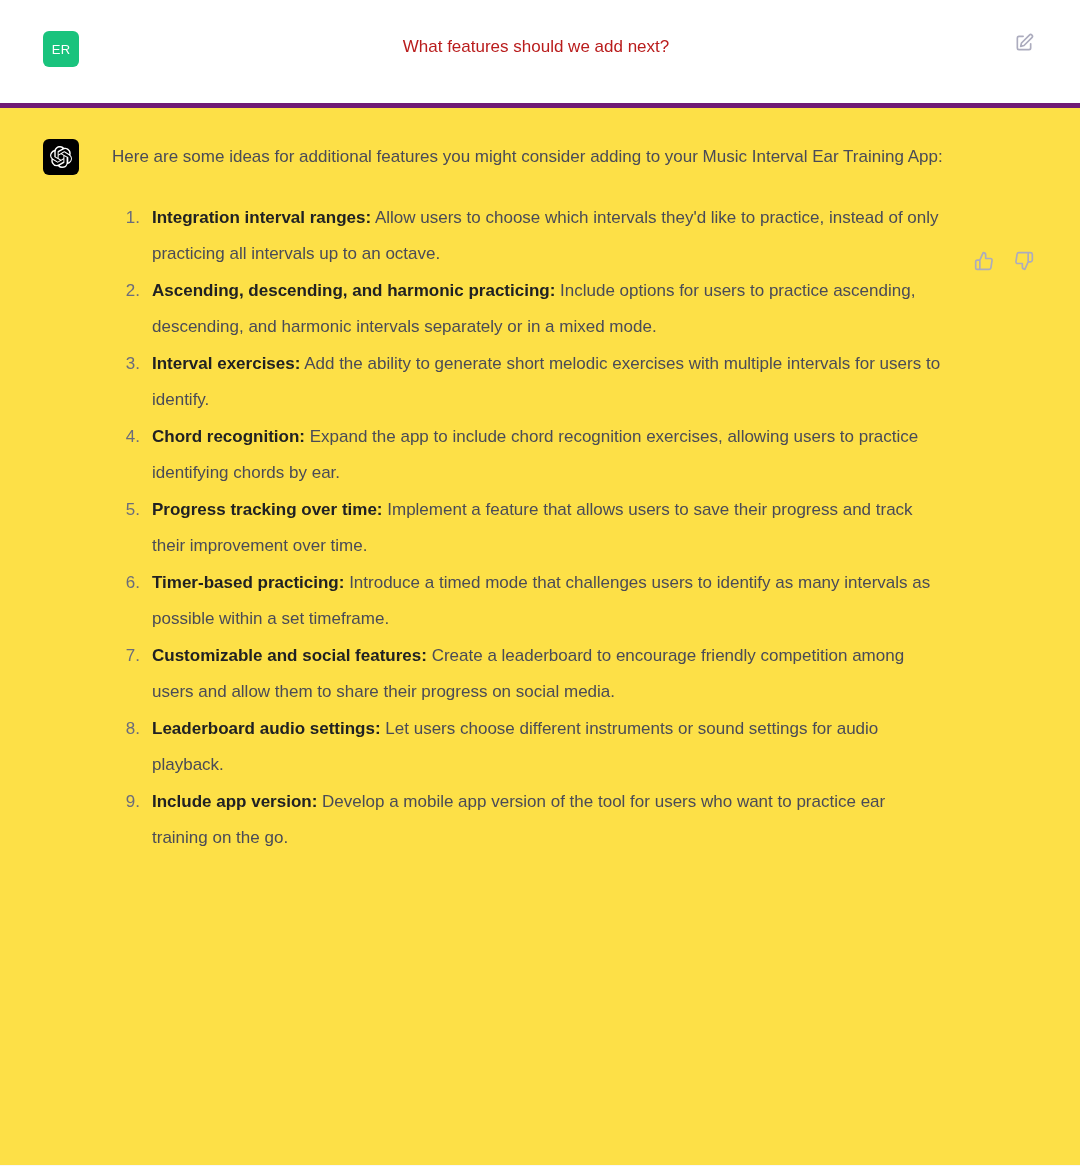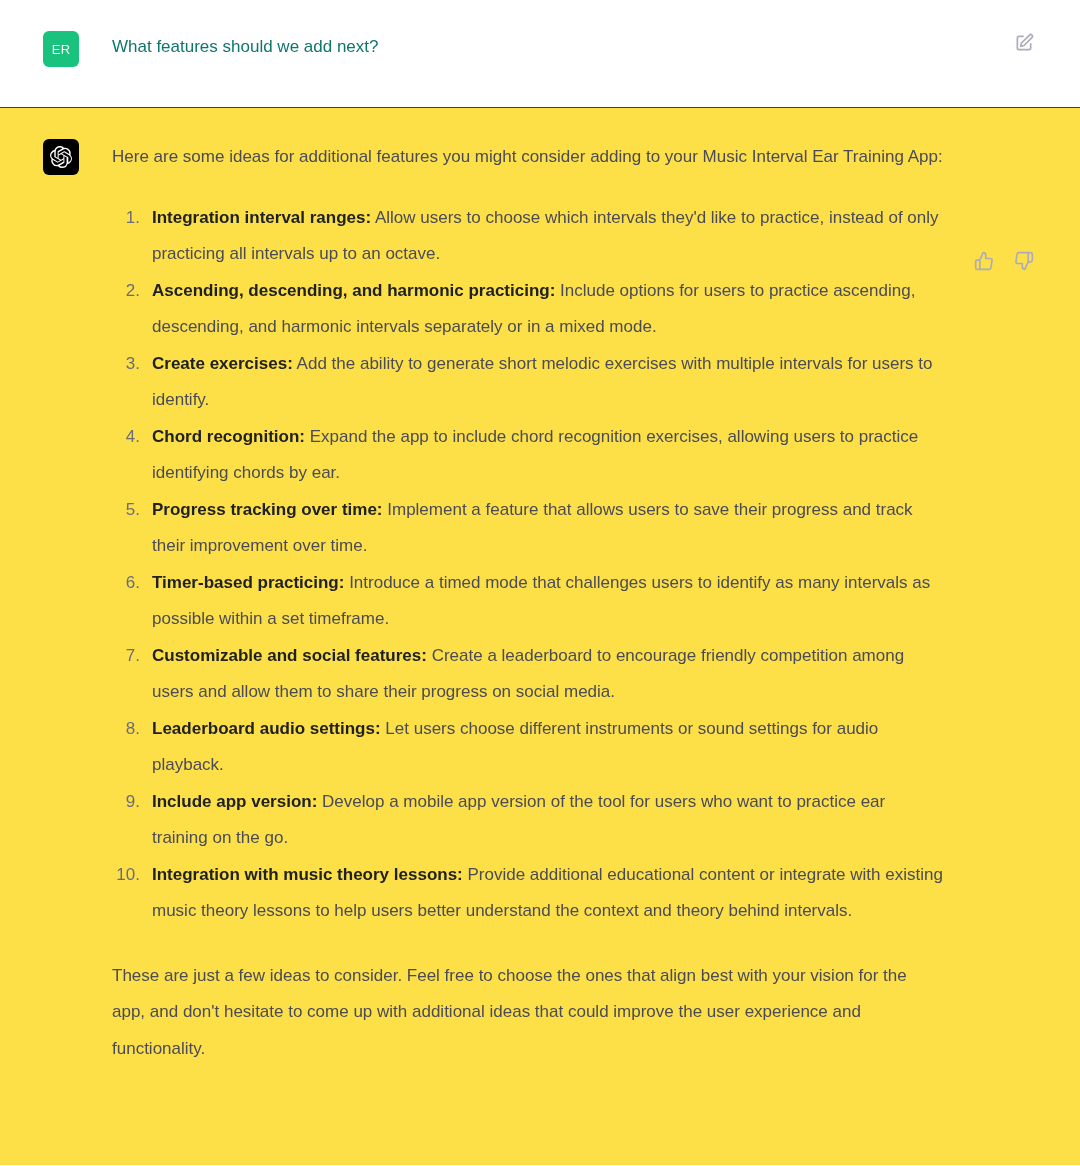--- a/index.html
+++ b/index.html
@@ -19,23 +19,24 @@
 
   
   .msg {
     position: relative;
     display: flex;
     align-items: flex-start;
     box-sizing: border-box;
   }
   .msg-user {
     background: #ffffff;
-    border-bottom: 1px solid #701a75;
+    border-bottom: 5px solid #701a75;
     padding: 31px 0 0 0;
     min-height: 108px;
+    text-align: center;
   }
   .msg-assistant {
     background: #fde047;
     padding: 31px 17px 40px 0;
     min-height: 1057px;
   }
 
   
   .avatar {
     position: absolute;
@@ -65,21 +66,21 @@
   .content {
     margin-left: 112px;
     margin-right: 120px;
     width: 848px;
     color: #374151;
     font-size: 17px;
     line-height: 36px;
   }
 
   .user-text {
-    color: #0f766e;
+    color: #b91c1c;
     font-size: 17px;
     line-height: 24px;
     padding-top: 4px;
   }
 
   .para {
     margin: 0 0 0 0;
     color: #4a4b57;
     font-size: 17px;
     line-height: 36.5px;
@@ -184,31 +185,29 @@
       </span>
     </div>
 
     <div class="content">
 
       <p class="para">Here are some ideas for additional features you might consider adding to your Music Interval Ear Training App:</p>
 
       <ol class="feature-list">
           <li><span class="li-num">1.</span><span class="li-label">Integration interval ranges:</span><span class="li-body"> Allow users to choose which intervals they'd like to practice, instead of only practicing all intervals up to an octave.</span></li>
           <li><span class="li-num">2.</span><span class="li-label">Ascending, descending, and harmonic practicing:</span><span class="li-body"> Include options for users to practice ascending, descending, and harmonic intervals separately or in a mixed mode.</span></li>
-          <li><span class="li-num">3.</span><span class="li-label">Create exercises:</span><span class="li-body"> Add the ability to generate short melodic exercises with multiple intervals for users to identify.</span></li>
+          <li><span class="li-num">3.</span><span class="li-label">Interval exercises:</span><span class="li-body"> Add the ability to generate short melodic exercises with multiple intervals for users to identify.</span></li>
           <li><span class="li-num">4.</span><span class="li-label">Chord recognition:</span><span class="li-body"> Expand the app to include chord recognition exercises, allowing users to practice identifying chords by ear.</span></li>
           <li><span class="li-num">5.</span><span class="li-label">Progress tracking over time:</span><span class="li-body"> Implement a feature that allows users to save their progress and track their improvement over time.</span></li>
           <li><span class="li-num">6.</span><span class="li-label">Timer-based practicing:</span><span class="li-body"> Introduce a timed mode that challenges users to identify as many intervals as possible within a set timeframe.</span></li>
           <li><span class="li-num">7.</span><span class="li-label">Customizable and social features:</span><span class="li-body"> Create a leaderboard to encourage friendly competition among users and allow them to share their progress on social media.</span></li>
           <li><span class="li-num">8.</span><span class="li-label">Leaderboard audio settings:</span><span class="li-body"> Let users choose different instruments or sound settings for audio playback.</span></li>
           <li><span class="li-num">9.</span><span class="li-label">Include app version:</span><span class="li-body"> Develop a mobile app version of the tool for users who want to practice ear training on the go.</span></li>
-          <li><span class="li-num">10.</span><span class="li-label">Integration with music theory lessons:</span><span class="li-body"> Provide additional educational content or integrate with existing music theory lessons to help users better understand the context and theory behind intervals.</span></li>
         </ol>
 
-      <p class="para para-closing">These are just a few ideas to consider. Feel free to choose the ones that align best with your vision for the app, and don't hesitate to come up with additional ideas that could improve the user experience and functionality.</p>
     </div>
 
     <div class="actions actions-assistant">
       <button class="icon-btn" title="Good response">
         <span>
           <svg width="20" height="20" viewBox="0 0 24 24" fill="none" stroke="currentColor" stroke-width="2" stroke-linecap="round" stroke-linejoin="round">
             <path d="M14 9V5a3 3 0 0 0-3-3l-4 9v11h11.28a2 2 0 0 0 2-1.7l1.38-9a2 2 0 0 0-2-2.3zM7 22H4a2 2 0 0 1-2-2v-7a2 2 0 0 1 2-2h3"></path>
           </svg>
         </span>
       </button>

